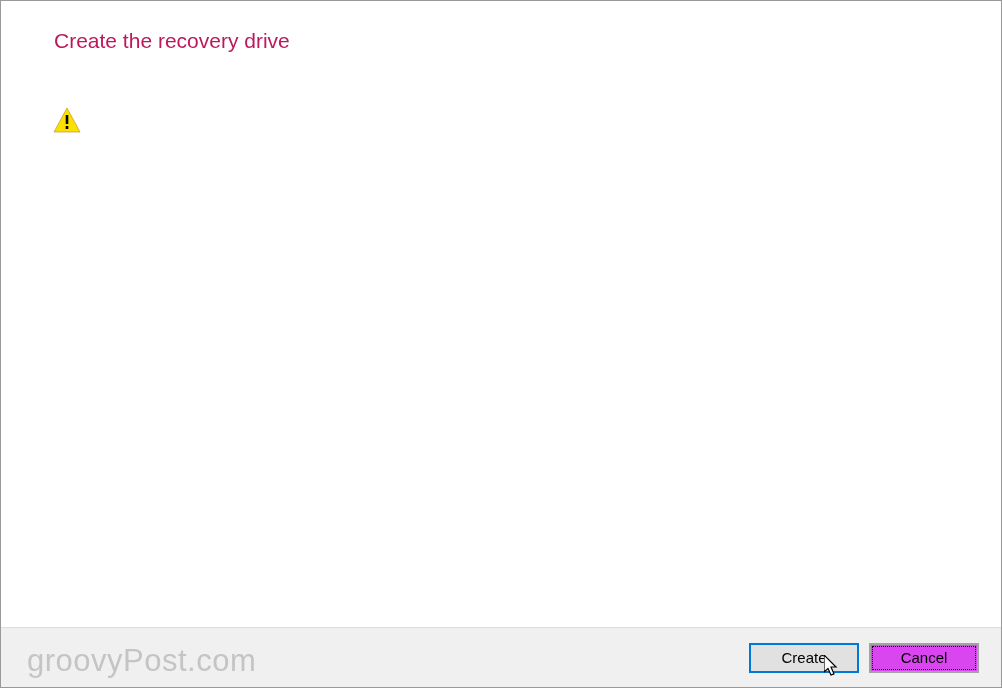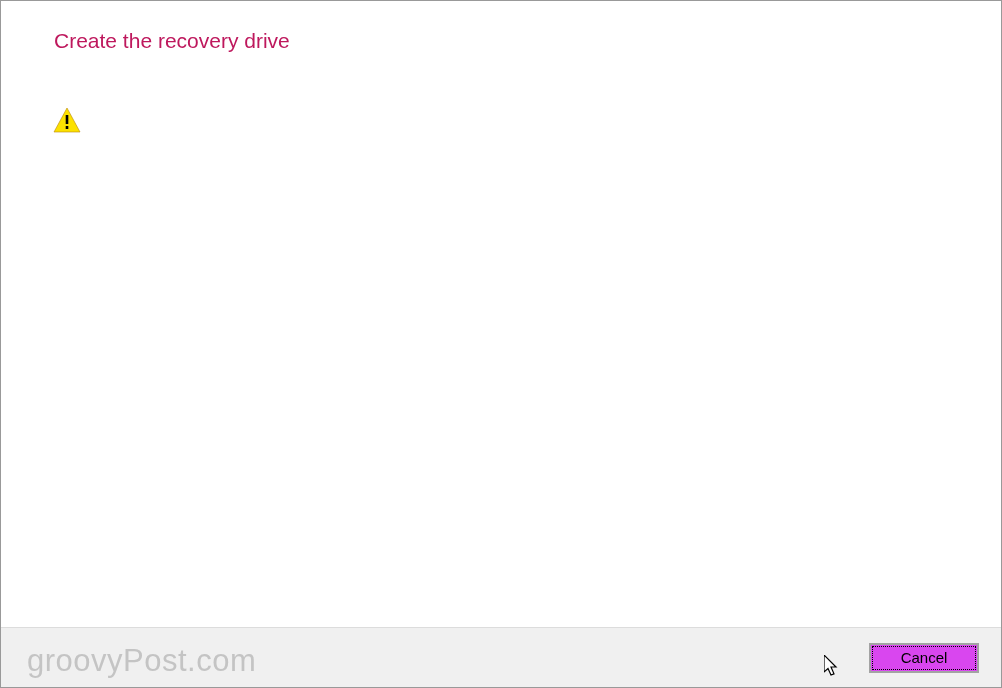--- a/index.html
+++ b/index.html
@@ -122,20 +122,21 @@
         <svg viewBox="0 0 28 26">
           <polygon points="14,1 27,25 1,25" fill="#FCE100" stroke="#B8860B" stroke-width="0.6"></polygon>
           <rect x="12.7" y="8" width="2.6" height="9" fill="#000000"></rect>
           <rect x="12.7" y="19" width="2.6" height="3" fill="#000000"></rect>
         </svg>
       </span>
     </div>
   </div>
 
   <div class="button-bar">
+    <button class="btn btn-default">Create</button>
     <button class="btn btn-focus">Cancel</button>
   </div>
 
   <div class="watermark">groovyPost.com</div>
 
   <span class="cursor">
     <svg viewBox="0 0 17 24">
       <path d="M0,0 L0,17 L4,13.5 L7,20 L10,18.8 L7,12 L12,12 Z" fill="#ffffff" stroke="#000000" stroke-width="1.2"></path>
     </svg>
   </span>

